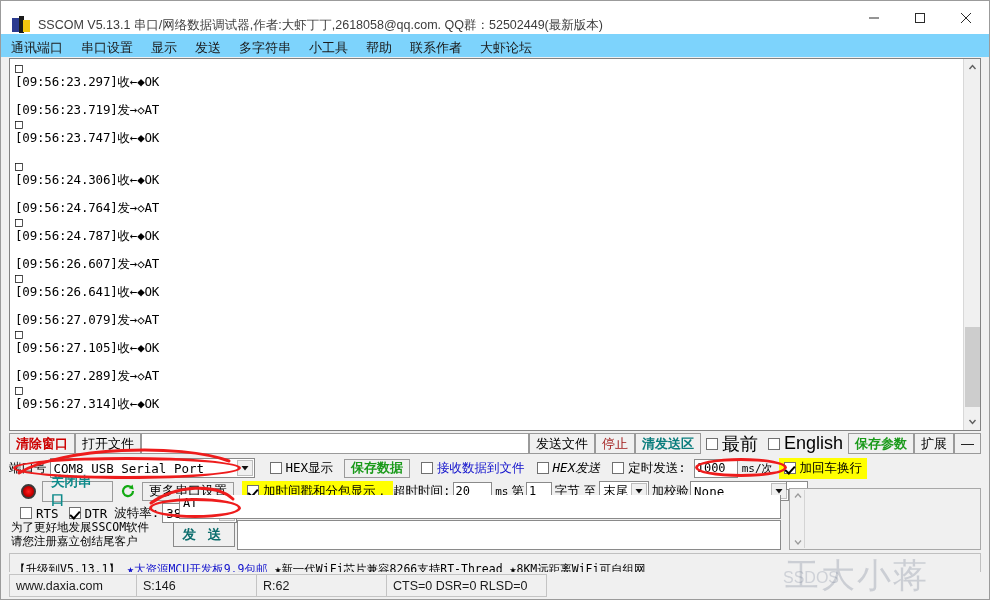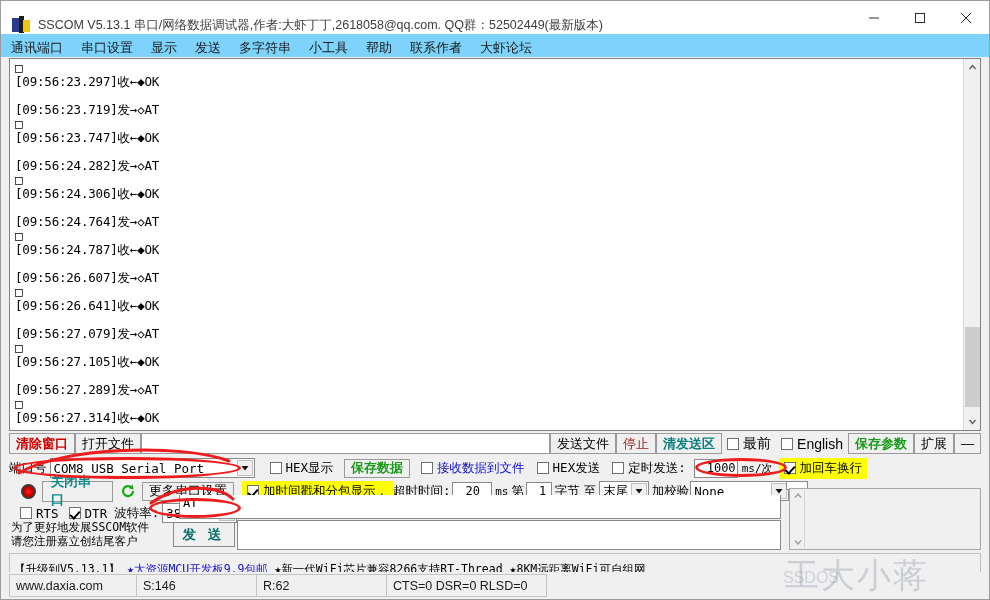--- a/index.html
+++ b/index.html
@@ -110,42 +110,42 @@
   .cbx-wrap { display: flex; align-items: center; padding: 0 5px; height: 21px; }
   .cbx {
     width: 12px; height: 12px; border: 1px solid #707070; background: #fff;
     margin-right: 4px; position: relative; flex: none;
   }
   .cbx.checked::after {
     content: ""; position: absolute; left: 2px; top: 1px;
     width: 4px; height: 8px; border: solid #000; border-width: 0 2px 2px 0;
     transform: rotate(42deg);
   }
-  .cbx-label { font-size: 14px; white-space: nowrap; color: #000; }
+  .cbx-label { font-size: 18px; white-space: nowrap; color: #000; }
 
   
   .settings {
     position: absolute; left: 8px; top: 456px; width: 780px; height: 98px;
   }
   .srow { position: absolute; left: 0; height: 22px; display: flex; align-items: center; }
   .lbl { font-family: "DejaVu Sans Mono", monospace; font-size: 12.5px; color: #000; white-space: nowrap; }
   .combo {
     border: 1px solid #8a8a8a; background: #ffffff; height: 20px;
     display: flex; align-items: center; position: relative;
     font-family: "DejaVu Sans Mono", monospace; font-size: 12.5px; color: #000;
     padding-left: 3px;
   }
   .combo .arrow {
     position: absolute; right: 1px; top: 1px; width: 16px; height: 16px;
     background: #f0f0f0; border: 1px solid #bdbdbd;
     display: flex; align-items: center; justify-content: center;
   }
   .txtbox {
     border: 1px solid #8a8a8a; background: #ffffff; height: 19px;
-    display: flex; align-items: center; padding-left: 12px;
+    display: flex; align-items: center; padding-left: 2px;
     font-family: "DejaVu Sans Mono", monospace; font-size: 12px; color: #000;
   }
   .hl { background: #ffff00; }
 
   .closebtn {
     border: 1px solid #9a9a9a; background: #f0f0f0; height: 21px;
     display: flex; align-items: center; justify-content: center;
     font-size: 13.5px; font-weight: bold; color: #0e8a8a; padding: 0 8px;
   }
   .led {
@@ -289,21 +289,20 @@
 
   <div class="logwrap">
     <div class="logpad" id="logpad">
         <div class="log-box">□</div>
         <div class="log-line">[09:56:23.297]收←◆OK</div>
         <div class="log-line">&nbsp;</div>
         <div class="log-line">[09:56:23.719]发→◇AT</div>
         <div class="log-box">□</div>
         <div class="log-line">[09:56:23.747]收←◆OK</div>
         <div class="log-line">&nbsp;</div>
-        <div class="log-line">[09:56:24.282]发→◇AT</div>
         <div class="log-box">□</div>
         <div class="log-line">[09:56:24.306]收←◆OK</div>
         <div class="log-line">&nbsp;</div>
         <div class="log-line">[09:56:24.764]发→◇AT</div>
         <div class="log-box">□</div>
         <div class="log-line">[09:56:24.787]收←◆OK</div>
         <div class="log-line">&nbsp;</div>
         <div class="log-line">[09:56:26.607]发→◇AT</div>
         <div class="log-box">□</div>
         <div class="log-line">[09:56:26.641]收←◆OK</div>
@@ -366,21 +365,21 @@
       </span>
       <span class="cbx-wrap" style="margin-left:10px;">
         <span class="cbx"></span>
         <span class="lbl">HEX显示</span>
       </span>
       <span class="btn green" style="margin-left:6px;height:19px;">保存数据</span>
       <span class="cbx-wrap" style="margin-left:6px;">
         <span class="cbx"></span>
         <span class="lbl" style="color:#1111cc;">接收数据到文件</span>
       </span>
-      <span class="cbx-wrap" style="margin-left:2px;">
+      <span class="cbx-wrap" style="margin-left:2px;font-style:italic;">
         <span class="cbx"></span>
         <span class="lbl">HEX发送</span>
       </span>
       <span class="cbx-wrap" style="margin-left:2px;">
         <span class="cbx"></span>
         <span class="lbl">定时发送:</span>
       </span>
       <span class="txtbox" style="width:44px;margin-left:3px;">1000</span>
       <span class="lbl" style="margin-left:4px;font-size:11px;">ms/次</span>
       <span class="cbx-wrap hl" style="margin-left:6px;">

